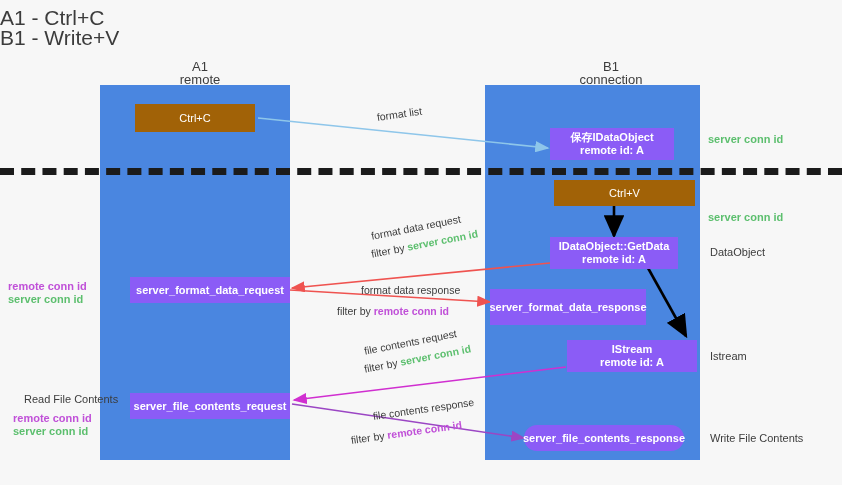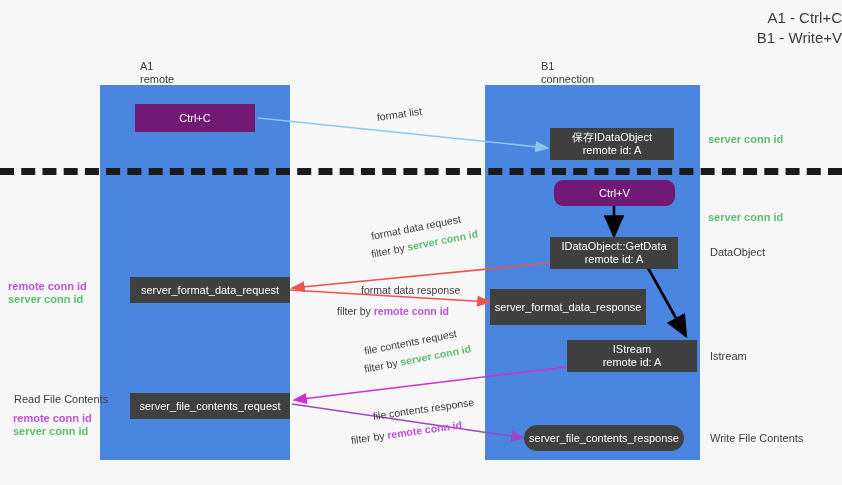--- a/index.html
+++ b/index.html
@@ -21,51 +21,51 @@
     top: 0;
     width: 842px;
     height: 485px;
     pointer-events: none;
   }
   .title {
     position: absolute;
     left: 0;
     top: 8px;
     width: 842px;
-    text-align: right;
-    font-size: 15px;
+    text-align: left;
+    font-size: 21px;
     color: #3c3c3c;
     line-height: 20px;
   }
   .col-header {
     position: absolute;
-    text-align: left;
-    font-size: 11px;
+    text-align: center;
+    font-size: 13px;
     color: #3c3c3c;
     line-height: 13px;
   }
   .lane {
     position: absolute;
     background: #4a86e0;
   }
   .node {
     position: absolute;
     box-sizing: border-box;
     display: flex;
     flex-direction: column;
     align-items: center;
     justify-content: center;
     color: #ffffff;
     font-size: 11px;
     line-height: 13px;
     text-align: center;
     border: 1px solid rgba(255,255,255,0.0);
   }
-  .node.orange { background: #404040; }
-  .node.green  { background: #701a75; }
+  .node.orange { background: #8b5cf6; font-weight: bold; }
+  .node.green  { background: #a16207; }
   .edge-label {
     position: absolute;
     font-size: 10.5px;
     color: #3c3c3c;
     white-space: nowrap;
     line-height: 13px;
   }
   .side-label {
     position: absolute;
     font-size: 11px;
@@ -160,21 +160,21 @@
 
   <div class="node orange" style="left:130px; top:393px; width:160px; height:26px;">
     <span>server_file_contents_request</span>
   </div>
 
   <div class="node orange" style="left:550px; top:128px; width:124px; height:32px;">
     <span>保存IDataObject</span>
     <span>remote id: A</span>
   </div>
 
-  <div class="node green" style="left:554px; top:180px; width:121px; height:26px;border-radius:9px;">
+  <div class="node green" style="left:554px; top:180px; width:141px; height:26px;">
     <span>Ctrl+V</span>
   </div>
 
   <div class="node orange" style="left:550px; top:237px; width:128px; height:32px;justify-content:center;">
     <span>IDataObject::GetData</span>
     <span>remote id: A</span>
   </div>
 
   <div class="node orange" style="left:490px; top:289px; width:156px; height:36px;text-align:center;">
     <span>server_format_data_response</span>
@@ -241,21 +241,21 @@
     <span>Write File Contents</span>
   </div>
 
   <div class="side-label conn-magenta" style="left:8px; top:279px;">
     <span>remote conn id</span>
   </div>
   <div class="side-label conn-green" style="left:8px; top:292px;">
     <span>server conn id</span>
   </div>
 
-  <div class="side-label" style="left:14px; top:392px;">
+  <div class="side-label" style="left:24px; top:392px;">
     <span>Read File Contents</span>
   </div>
   <div class="side-label conn-magenta" style="left:13px; top:411px;">
     <span>remote conn id</span>
   </div>
   <div class="side-label conn-green" style="left:13px; top:424px;">
     <span>server conn id</span>
   </div>
 
 </div>

